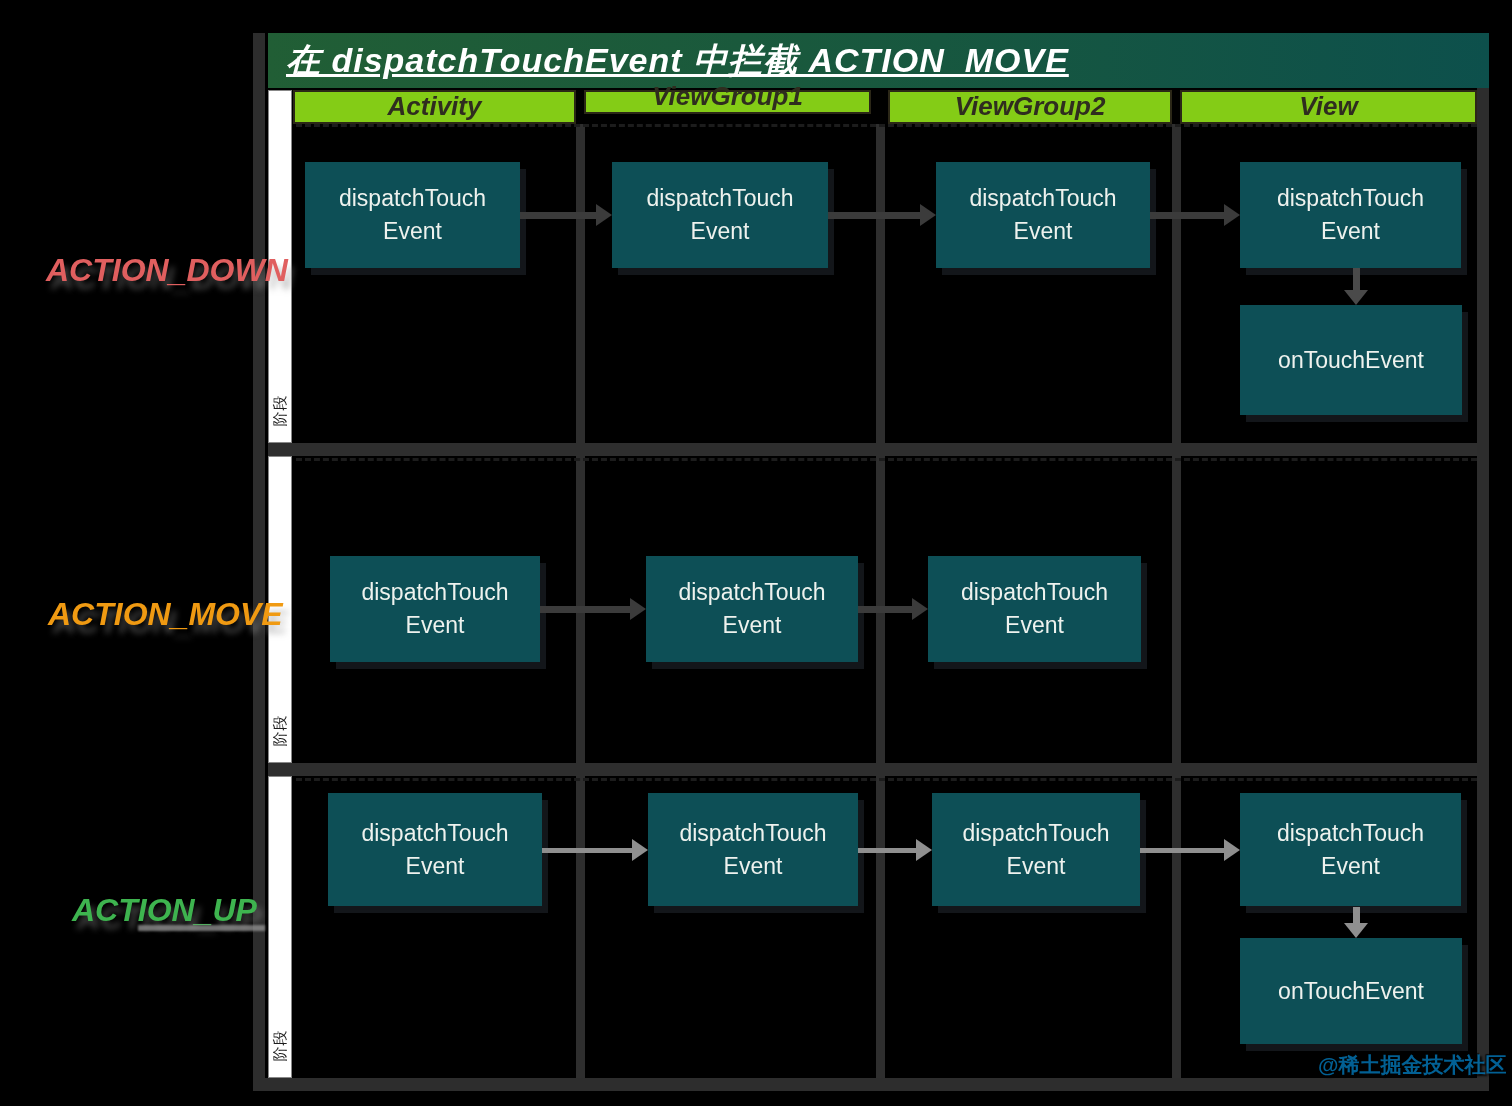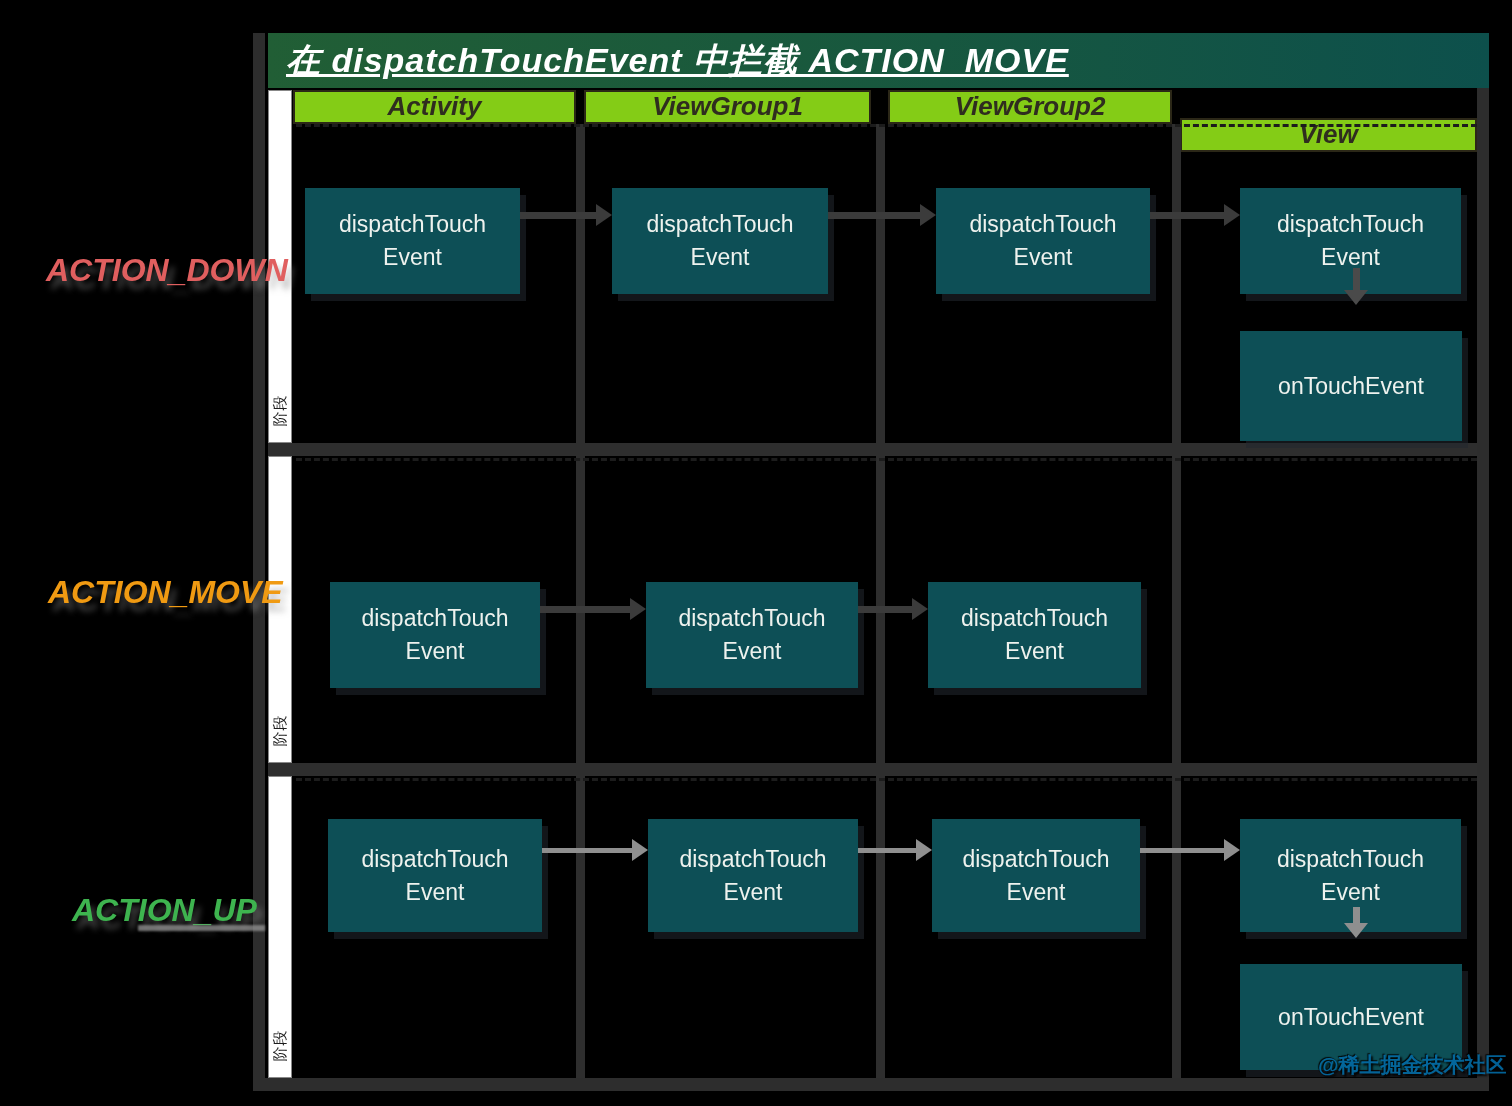--- a/index.html
+++ b/index.html
@@ -27,21 +27,21 @@
                             letter-spacing:1px;white-space:nowrap;}
 
   
   .vline{background:#2e2e2e;}
   .hline{background:#2e2e2e;}
   .dash{border-top:3px dashed #1c1c1c;height:0;}
 
   
   .node{background:#0d4f56;color:#eef2ee;display:flex;align-items:center;justify-content:center;
         text-align:center;font-size:23px;line-height:33px;white-space:pre-line;
-        box-shadow:6px 7px 0 rgba(35,40,48,0.55);margin-top:26px;}
+        box-shadow:6px 7px 0 rgba(35,40,48,0.55);}
 
   
   .harrow{height:22px;}
   .harrow .shaft{position:absolute;left:0;right:14px;top:8px;height:7px;background:#3b3b3b;}
   .harrow .head{position:absolute;right:0;top:0;width:0;height:0;
                 border-top:11px solid transparent;border-bottom:11px solid transparent;
                 border-left:16px solid #3b3b3b;}
   .harrow.light .shaft{background:#8f8f8f;height:5px;top:9px;}
   .harrow.light .head{border-left-color:#8f8f8f;}
 
@@ -72,27 +72,27 @@
 <div class="abs frame-line" style="left:1477px;top:88px;width:12px;height:1002px;"></div>
 <div class="abs frame-line" style="left:253px;top:1078px;width:1236px;height:13px;"></div>
 
 <div class="abs title-bar" style="left:268px;top:33px;width:1221px;height:55px;">
   <span>在 dispatchTouchEvent 中拦截 ACTION_MOVE</span>
 </div>
 
 <div class="abs hdr-cell" style="left:293px;top:90px;width:283px;height:34px;">
   <span>Activity</span>
 </div>
-<div class="abs hdr-cell" style="left:584px;top:90px;width:287px;height:34px;">
+<div class="abs hdr-cell" style="left:584px;top:90px;width:287px;height:24px;">
   <span>ViewGroup1</span>
 </div>
 <div class="abs hdr-cell" style="left:888px;top:90px;width:284px;height:34px;">
   <span>ViewGroup2</span>
 </div>
-<div class="abs hdr-cell" style="left:1180px;top:90px;width:297px;height:34px;margin-top:28px;">
+<div class="abs hdr-cell" style="left:1180px;top:90px;width:297px;height:34px;">
   <span>View</span>
 </div>
 
 <div class="abs vline" style="left:576px;top:124px;width:9px;height:954px;"></div>
 <div class="abs vline" style="left:876px;top:124px;width:9px;height:954px;"></div>
 <div class="abs vline" style="left:1172px;top:124px;width:9px;height:954px;"></div>
 
 <div class="abs dash" style="left:296px;top:124px;width:1181px;"></div>
 <div class="abs dash" style="left:296px;top:458px;width:1181px;"></div>
 <div class="abs dash" style="left:296px;top:778px;width:1181px;"></div>
@@ -138,21 +138,21 @@
   </div>
 <div class="abs harrow" style="left:1150px;top:204px;width:90px;">
     <div class="shaft"></div>
     <div class="head"></div>
   </div>
 <div class="abs varrow" style="left:1344px;top:268px;height:37px;">
     <div class="shaft"></div>
     <div class="head"></div>
   </div>
 
-<div class="abs action-label lbl-move" style="left:48px;top:574px;text-align:center;">ACTION_MOVE</div>
+<div class="abs action-label lbl-move" style="left:48px;top:596px;text-align:center;">ACTION_MOVE</div>
 
 <div class="abs node" style="left:330px;top:556px;width:210px;height:106px;">dispatchTouch
 Event</div>
 <div class="abs node" style="left:646px;top:556px;width:212px;height:106px;">dispatchTouch
 Event</div>
 <div class="abs node" style="left:928px;top:556px;width:213px;height:106px;">dispatchTouch
 Event</div>
 
 <div class="abs harrow" style="left:540px;top:598px;width:106px;">
     <div class="shaft"></div>

